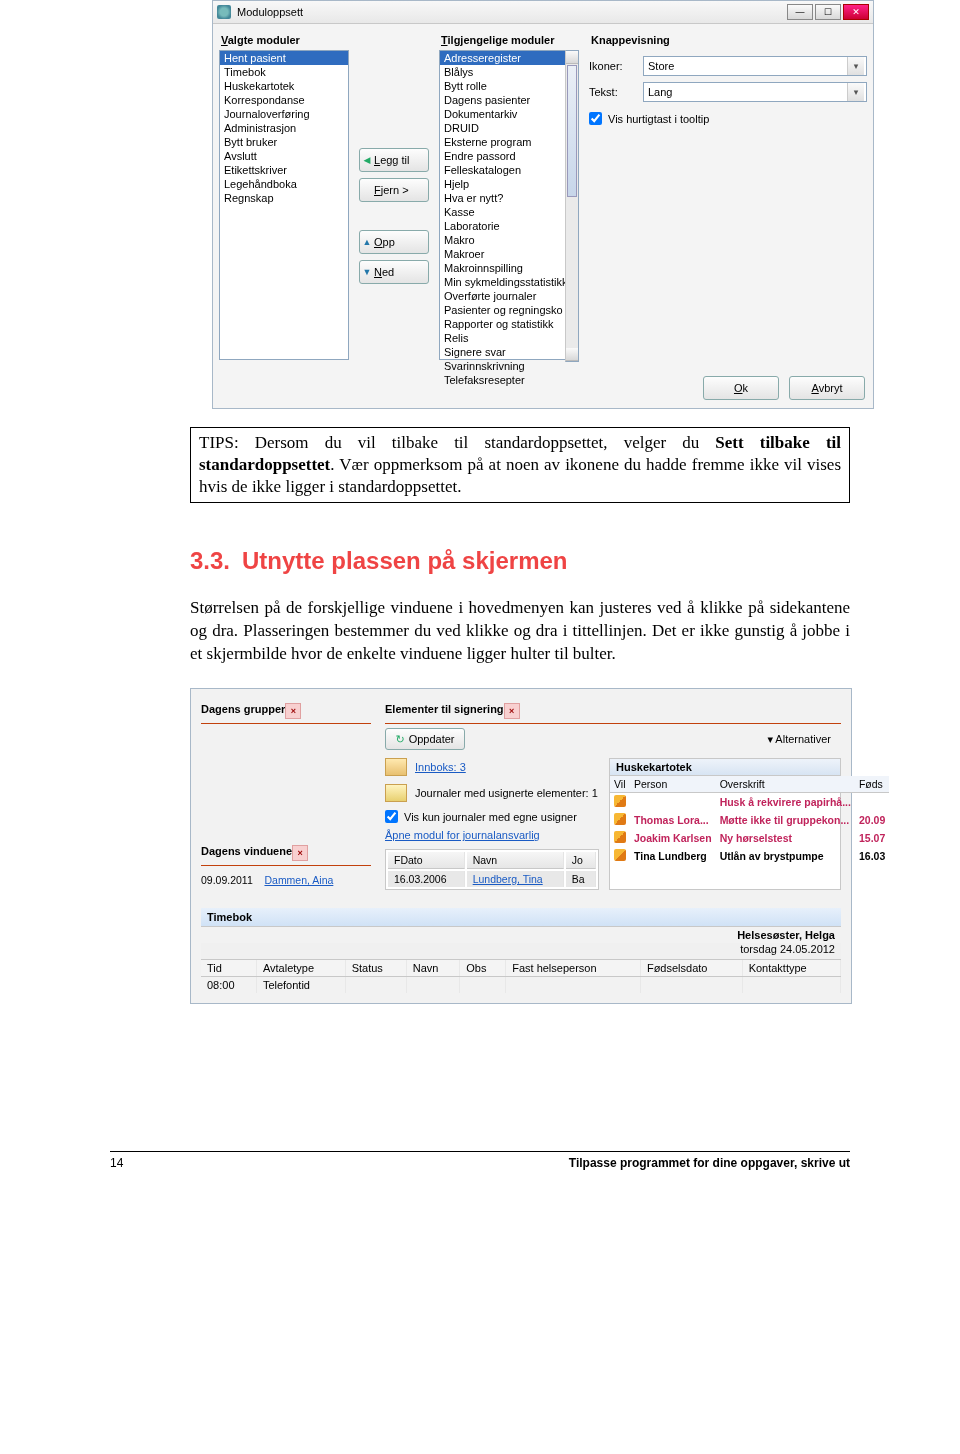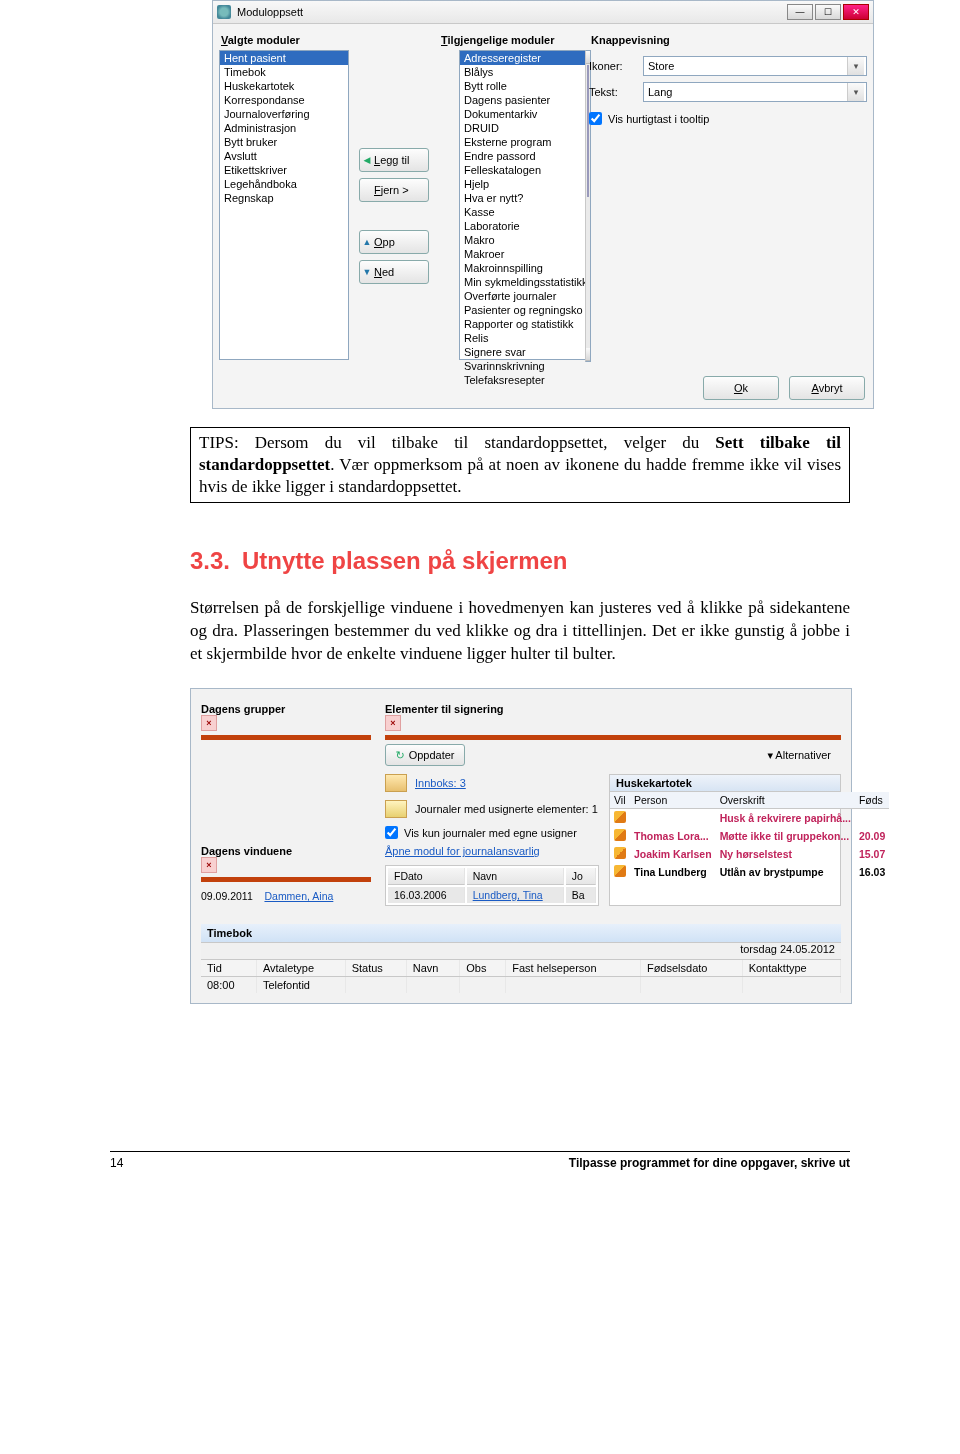--- a/index.html
+++ b/index.html
@@ -17,21 +17,21 @@
 .listbox { border:1px solid #8fa7bf; background:#fff; font-size:11px; line-height:14px; box-sizing:border-box; }
 .lb-row { padding:0 4px; white-space:nowrap; overflow:hidden; }
 .lb-row.sel { background:#2f6cbf; color:#fff; }
 .lb1 { width:130px; height:310px; }
 .colA { width:130px; }
 .colMid { display:flex; flex-direction:column; justify-content:center; gap:28px; padding-top:40px; }
 .btncol { display:flex; flex-direction:column; gap:6px; }
 .stdbtn { background:linear-gradient(#fdfdfd,#e4e4e4); border:1px solid #8aa; border-radius:3px; width:68px; height:22px; font-size:11px; display:flex; align-items:center; }
 .stdbtn .arr { width:14px; display:flex; justify-content:center; color:#2a6; font-size:9px; }
 .colB { width:140px; }
-.lb2wrap { display:flex;margin-left:20px; }
+.lb2wrap { display:flex; }
 .lb2 { width:126px; height:310px; border-right:none; }
 .scroll { width:14px; height:310px; background:#eaeaea; border:1px solid #8fa7bf; border-left:1px solid #c8c8c8; display:flex; flex-direction:column; }
 .scroll .cap { height:12px; background:linear-gradient(#fafafa,#d8d8d8); border-bottom:1px solid #bbb; }
 .scroll .thumb { height:130px; background:linear-gradient(#eaeff6,#c7d6ea); border:1px solid #99b; margin:1px; }
 .colC { flex:1; }
 .formrow { display:flex; align-items:center; gap:10px; margin:6px 0; font-size:11px; }
 .formrow label { width:44px; }
 .dd { flex:1; height:18px; border:1px solid #8fa7bf; background:#fff; display:flex; align-items:center; padding:0 4px; font-size:11px; position:relative; }
 .dd::after { content:"▾"; position:absolute; right:2px; top:0; width:16px; height:18px; display:flex; align-items:center; justify-content:center; font-size:9px; color:#555; border-left:1px solid #ccc; background:linear-gradient(#fafafa,#e0e0e0); }
 .chk { display:flex; align-items:center; gap:6px; font-size:11px; }
@@ -41,21 +41,21 @@
 
 .tips { margin:18px 0 0 0; border:1px solid #000; padding:4px 8px; font-size:17px; line-height:1.3; text-align:justify; }
 .h33 { margin:44px 0 22px 0; font-family:Arial,sans-serif; font-size:24px; font-weight:bold; color:#ef4444; }
 .h33 .num { margin-right:12px; }
 .body33 { font-size:17px; line-height:1.35; text-align:justify; }
 
 .hov { width:660px; margin-left:0; border:1px solid #a8b8c8; font-family:"Segoe UI",Tahoma,sans-serif; font-size:11px; margin-top:22px; }
 .hov-menu { height:22px; background:linear-gradient(#e7f0fb,#d0e2f6); display:flex; align-items:center; padding:0 6px; }
 .hov-menu .mico { width:14px; height:14px; background:radial-gradient(circle,#bdf 40%,#6ac 70%); border-radius:3px; margin-right:6px; }
 .hov-body { background:#f2f2f2; padding:10px; }
-.panel-title { font-weight:bold; font-size:11px; padding:4px 0; border-bottom:5px solid #c2410c; display:flex; justify-content:space-between;flex-direction:column; }
+.panel-title { font-weight:bold; font-size:11px; padding:4px 0; border-bottom:1px solid #c2410c; display:flex; justify-content:flex-start; }
 .panel-title .xb { width:14px; height:14px; background:#f8d0d0; border:1px solid #e0a0a0; color:#900; font-size:9px; display:flex; align-items:center; justify-content:center; }
 .hov-cols { display:flex; gap:14px; }
 .hov-colL { width:170px; display:flex; flex-direction:column; gap:4px; }
 .hov-colR { flex:1; }
 .smbtn { width:78px; height:20px; border:1px solid #8aa; background:linear-gradient(#fdfdfd,#e4e4e4); border-radius:3px; font-size:11px; display:flex; align-items:center; gap:4px; justify-content:center; }
 .alttab { font-size:11px; text-align:right; padding:2px 10px 2px 0; }
 .ln { color:#1a5bc4; text-decoration:underline; cursor:pointer; }
 .icn { width:20px; height:16px; display:inline-block; background:linear-gradient(#ffe9b0,#e8c070); border:1px solid #caa050; }
 .husk { border:1px solid #c8c8c8; background:#fff; margin-top:4px; }
 .husk-head { background:linear-gradient(#eef3fa,#d7e4f3); font-weight:bold; padding:2px 6px; border-bottom:1px solid #c8c8c8; }
@@ -297,20 +297,21 @@
                     </tr>
             </tbody>
                 </table>
           </div>
         </div>
       </div>
     </div>
 
     <div class="timebok">
       <div class="timebok-head">Timebok</div>
+      <div class="right-lbl">Helsesøster, Helga</div>
       <div class="right-date">torsdag 24.05.2012</div>
       <table class="tt">
         <tbody>
               <tr>
           <th>Tid</th>
           <th>Avtaletype</th>
           <th>Status</th>
           <th>Navn</th>
           <th>Obs</th>
           <th>Fast helseperson</th>

